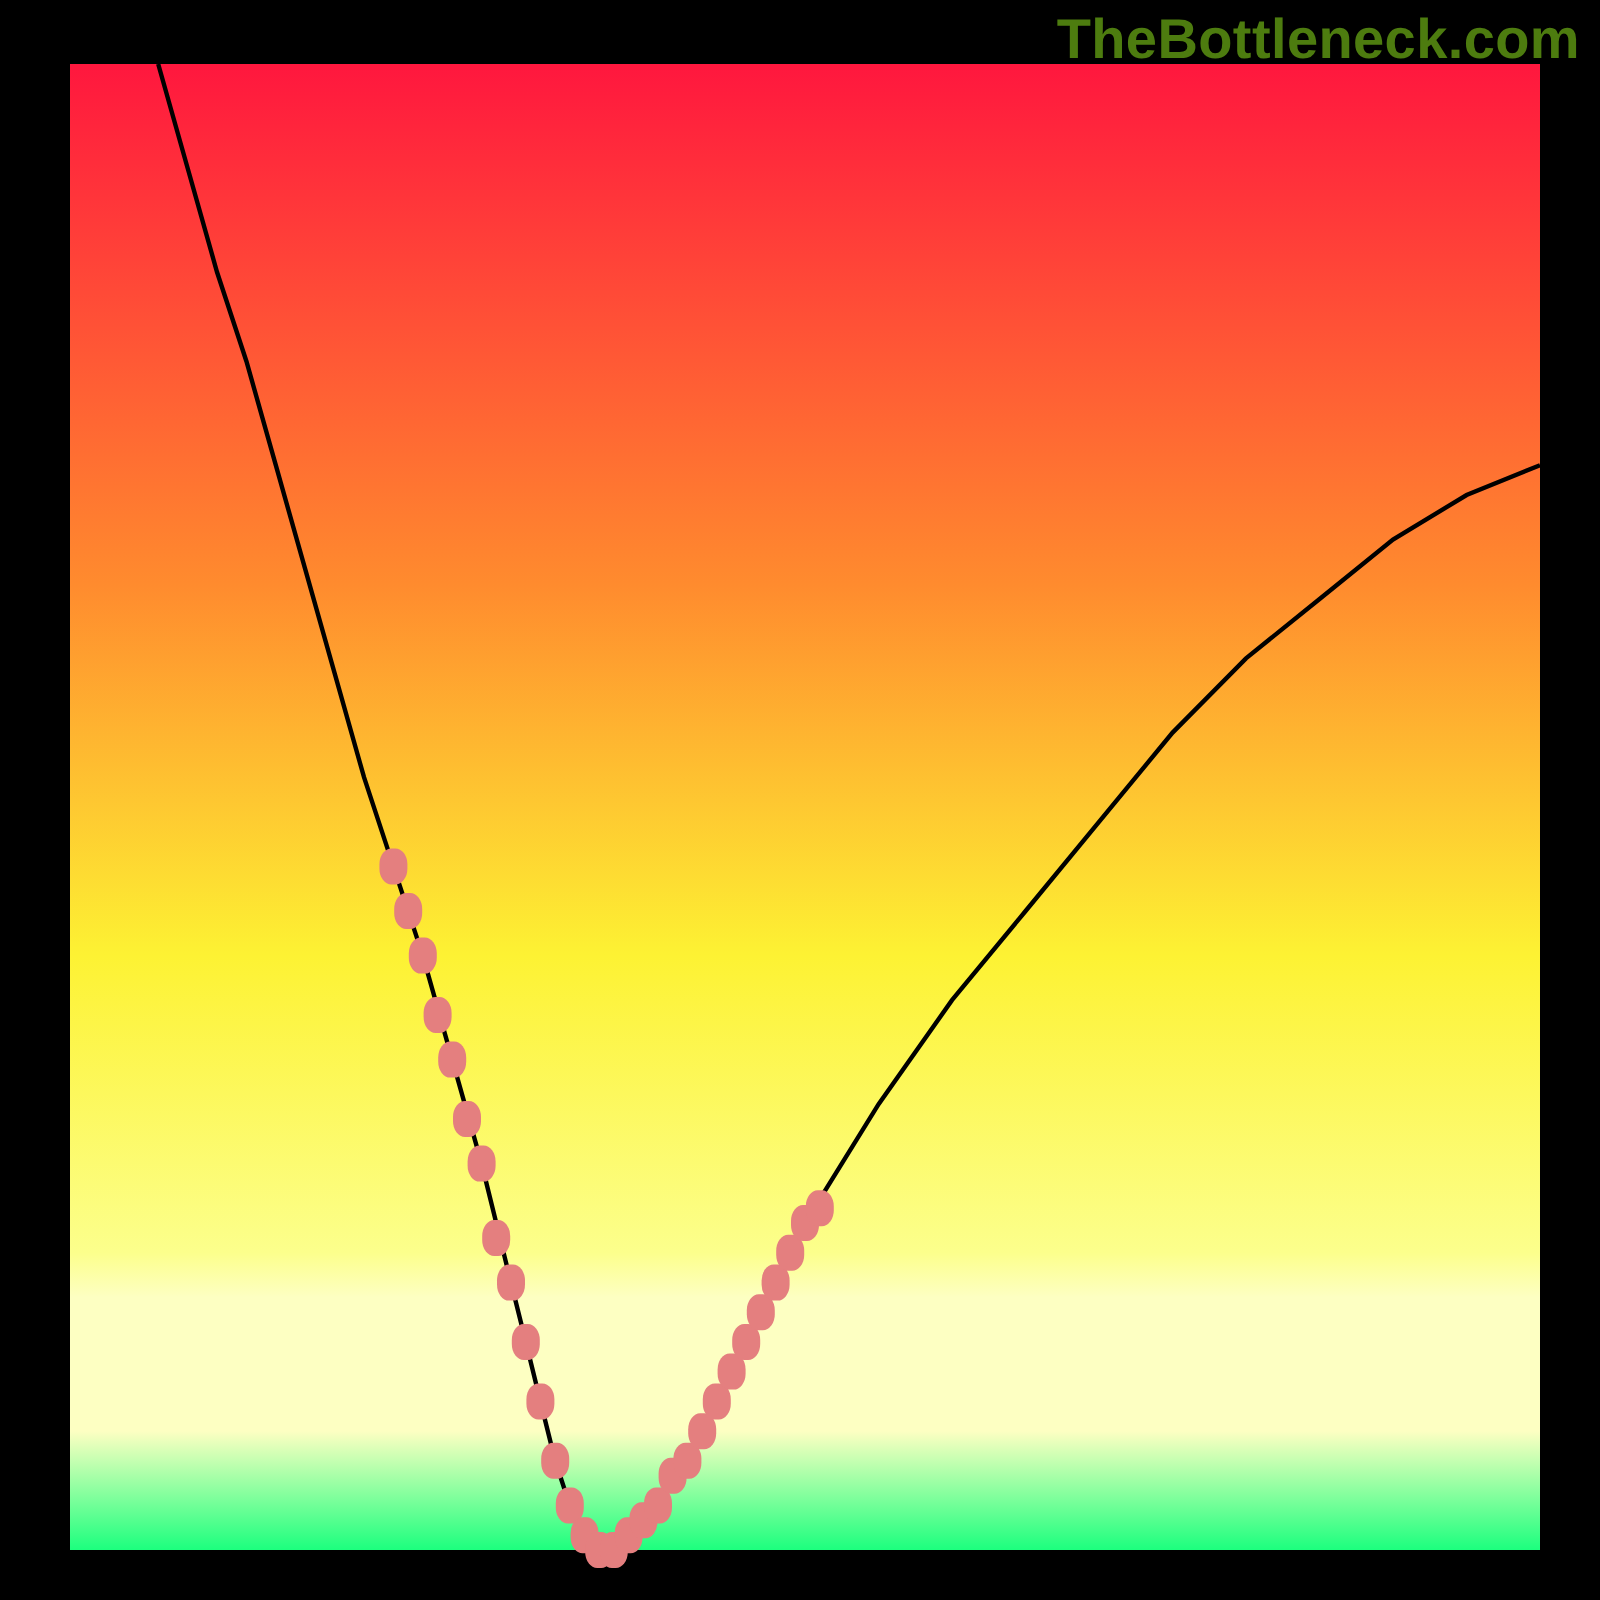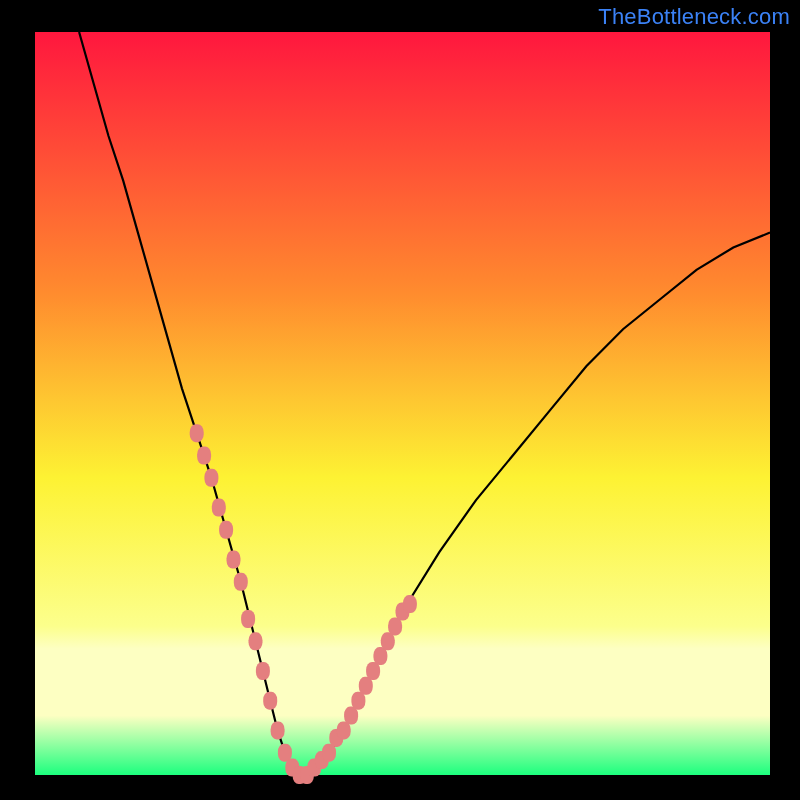--- a/index.html
+++ b/index.html
@@ -14,23 +14,23 @@
   .frame {
     position: relative;
     width: 800px;
     height: 800px;
     background: #000;
   }
   .watermark {
     position: absolute;
     top: 4px;
     right: 10px;
-    color: #3b82f6;
-    font-size: 22px;
-    font-weight: 400;
+    color: #4d7c0f;
+    font-size: 28px;
+    font-weight: 700;
     z-index: 10;
     letter-spacing: 0.2px;
   }
   svg {
     position: absolute;
     top: 0;
     left: 0;
   }
 </style>
 </head>

